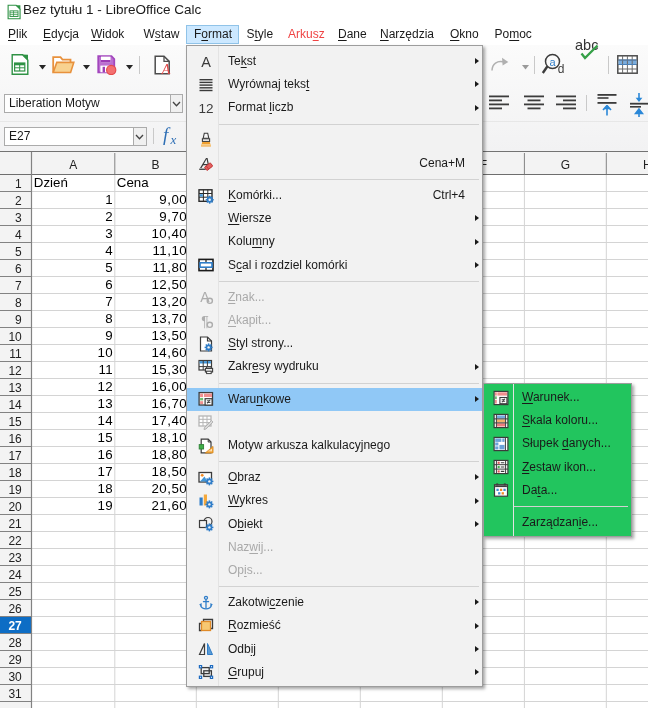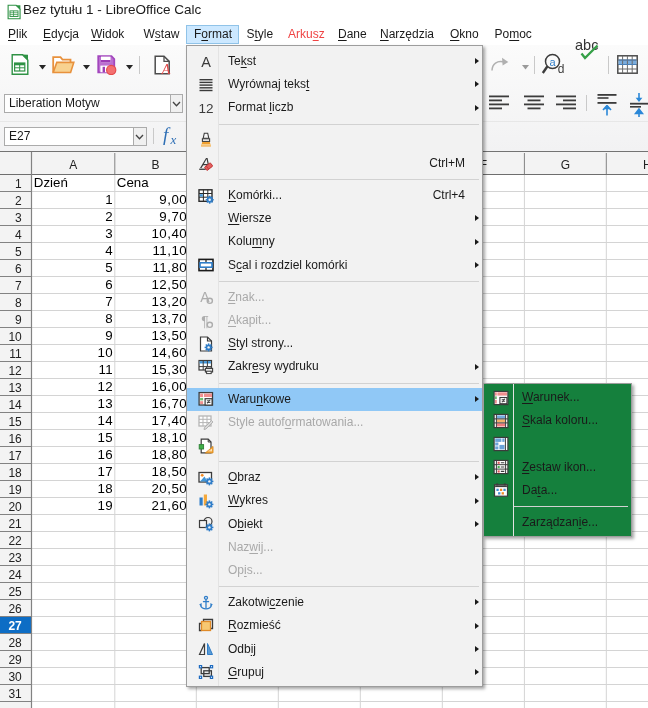--- a/index.html
+++ b/index.html
@@ -398,21 +398,21 @@
       <div style="position:absolute;left:11px;top:109.4px;width:16px;height:16px">
         <svg width="16" height="16" viewBox="0 0 16 16">
           <text x="7.5" y="12.8" font-family="Liberation Sans" font-size="14.5" font-style="italic" fill="#3b3b3b" text-anchor="middle">A</text>
           <rect x="1.2" y="13.6" width="6.5" height="1.3" fill="#3b3b3b"></rect>
           <g transform="rotate(-38 10.5 11.5)">
             <rect x="6.8" y="9.6" width="7.4" height="4.2" rx="0.6" fill="#e25e5e" stroke="#c03434" stroke-width="0.9"></rect>
             <line x1="9" y1="9.8" x2="9" y2="13.6" stroke="#c03434" stroke-width="0.8"></line>
           </g>
         </svg>
       </div>
-      <div style="position:absolute;right:17px;top:105.8px;height:23.2px;line-height:23.2px;font-size:12px;color:#1a1a1a">Ctrl+M</div>
+      <div style="position:absolute;right:17px;top:105.8px;height:23.2px;line-height:23.2px;font-size:12px;color:#1a1a1a">Cena+M</div>
       <div style="position:absolute;left:32px;right:3px;top:133.0px;height:1px;background:#d2d2d2"></div>
       <div style="position:absolute;left:11px;top:141.6px;width:16px;height:16px">
         <svg width="16" height="16" viewBox="0 0 16 16">
           <rect x="1" y="1.8" width="13" height="11.5" fill="#fff" stroke="#2b2b2b" stroke-width="1.4"></rect>
           <path d="M1 5.5 H14 M1 9.2 H14 M5.4 1.8 V13.3 M9.8 1.8 V13.3" stroke="#2b2b2b" stroke-width="1"></path>
           <rect x="1.8" y="6.2" width="3" height="2.4" fill="#4296d8"></rect>
           <g>
             <line x1="14.00" y1="11.70" x2="15.70" y2="11.70" stroke="#2f7dc8" stroke-width="1.5"></line>
             <line x1="13.33" y1="13.33" x2="14.53" y2="14.53" stroke="#2f7dc8" stroke-width="1.5"></line>
             <line x1="11.70" y1="14.00" x2="11.70" y2="15.70" stroke="#2f7dc8" stroke-width="1.5"></line>
@@ -502,30 +502,30 @@
       </div>
       <div style="position:absolute;left:41px;top:341.6px;height:23.2px;line-height:23.2px;font-size:12px;color:#1a1a1a;white-space:nowrap">Waru<u>n</u>kowe</div>
       <div style="position:absolute;right:3px;top:349.7px;width:0;height:0;border-left:4.5px solid #1a1a1a;border-top:3.5px solid transparent;border-bottom:3.5px solid transparent"></div>
       <div style="position:absolute;left:11px;top:368.4px;width:16px;height:16px">
         <svg width="16" height="16" viewBox="0 0 16 16">
           <rect x="1" y="2" width="12" height="10" fill="#fff" stroke="#b5b5b5" stroke-width="1.3"></rect>
           <path d="M1 5.3 H13 M1 8.6 H13 M5 2 V12 M9 2 V12" stroke="#b5b5b5" stroke-width="1"></path>
           <path d="M13.5 6.5 L15 8 L8 15 L6 15.5 L6.5 13.5 Z" fill="#d9d9d9" stroke="#a8a8a8" stroke-width="0.8"></path>
         </svg>
       </div>
-      <div style="position:absolute;left:41px;top:364.8px;height:23.2px;line-height:23.2px;font-size:12px;color:#a9a9a9;white-space:nowrap">Style autof<u>o</u>rmatowania...</div>
       <div style="position:absolute;left:11px;top:391.6px;width:16px;height:16px">
         <svg width="16" height="16" viewBox="0 0 16 16">
           <path d="M3.2 1.2 H10.2 L13 4 V14.8 H3.2 Z" fill="#fff" stroke="#3b3b3b" stroke-width="1.2"></path>
           <path d="M10.2 1.2 V4 H13" fill="none" stroke="#3b3b3b" stroke-width="1"></path>
           <rect x="1.2" y="6.6" width="4.4" height="4.4" fill="#3fae49" stroke="#2c8034" stroke-width="0.9"></rect>
           <path d="M7.4 14.9 L15 14.9 L15 8.4 Z" fill="#f5a93c" stroke="#d88a1f" stroke-width="0.9"></path>
           <path d="M12.1 13.3 L12.1 12.1 M13.3 13.3 L13.3 11 M10.9 13.3 L10.9 12.7" stroke="#fff" stroke-width="0.8"></path>
         </svg>
       </div>
+      <div style="position:absolute;left:41px;top:388.0px;height:23.2px;line-height:23.2px;font-size:12px;color:#1a1a1a;white-space:nowrap">Motyw arkusza kalkulacyjnego</div>
       <div style="position:absolute;left:32px;right:3px;top:415.2px;height:1px;background:#d2d2d2"></div>
       <div style="position:absolute;left:11px;top:423.8px;width:16px;height:16px">
         <svg width="16" height="16" viewBox="0 0 16 16">
           <rect x="1" y="2.5" width="12.5" height="9.5" fill="#fff" stroke="#3b3b3b" stroke-width="1.3"></rect>
           <circle cx="4.2" cy="5.3" r="1.4" fill="#f08a24"></circle>
           <path d="M2 11.5 L6.5 6.5 L9.5 11.5 Z" fill="#4296d8"></path>
           <g>
             <line x1="13.70" y1="11.40" x2="15.40" y2="11.40" stroke="#2f7dc8" stroke-width="1.5"></line>
             <line x1="13.03" y1="13.03" x2="14.23" y2="14.23" stroke="#2f7dc8" stroke-width="1.5"></line>
             <line x1="11.40" y1="13.70" x2="11.40" y2="15.40" stroke="#2f7dc8" stroke-width="1.5"></line>
@@ -629,21 +629,21 @@
             <rect x="2" y="2.2" width="1" height="1"></rect>
             <rect x="13" y="2.2" width="1" height="1"></rect>
             <rect x="2" y="12.8" width="1" height="1"></rect>
             <rect x="13" y="12.8" width="1" height="1"></rect>
           </g>
         </svg>
       </div>
       <div style="position:absolute;left:41px;top:614.8px;height:23.2px;line-height:23.2px;font-size:12px;color:#1a1a1a;white-space:nowrap"><u>G</u>rupuj</div>
       <div style="position:absolute;right:3px;top:622.9px;width:0;height:0;border-left:4.5px solid #1a1a1a;border-top:3.5px solid transparent;border-bottom:3.5px solid transparent"></div>
     </div>
-  <div style="position:absolute;left:483px;top:383px;width:149px;height:154.2px;background:#15803d;border:1px solid #9d9d9d;box-shadow:2px 2px 3px rgba(0,0,0,0.35);box-sizing:border-box">
+  <div style="position:absolute;left:483px;top:383px;width:149px;height:154.2px;background:#22c55e;border:1px solid #9d9d9d;box-shadow:2px 2px 3px rgba(0,0,0,0.35);box-sizing:border-box">
       <div style="position:absolute;left:28.5px;top:0;width:1px;height:100%;background:#e3e3e3"></div>
       <div style="position:absolute;left:9px;top:5.6px;width:16px;height:16px">
         <svg width="16" height="16" viewBox="0 0 16 16">
           <rect x="1.1" y="1.4" width="13.8" height="13.2" fill="#fff" stroke="#3c3c3c" stroke-width="1.2"></rect>
           <rect x="4.4" y="2.3" width="9.6" height="3.3" fill="#f08f8f"></rect>
           <rect x="2" y="2.3" width="1.8" height="3.3" fill="#f08f8f"></rect>
           <rect x="2" y="6.4" width="1.8" height="2.7" fill="#6fbe6f"></rect>
           <rect x="2" y="9.9" width="1.8" height="3.6" fill="#f08f8f"></rect>
           <rect x="6.9" y="7.5" width="7" height="6.2" fill="#fff" stroke="#3c3c3c" stroke-width="1.1"></rect>
           <path d="M8.7 11.3 H12.1 M8.7 9.7 H12.1 M11.5 8.6 L9.3 12.4" stroke="#3c3c3c" stroke-width="0.9" fill="none"></path>
@@ -664,20 +664,21 @@
         <svg width="16" height="16" viewBox="0 0 16 16">
           <rect x="1.1" y="1.4" width="13.8" height="13.2" fill="#fff" stroke="#3c3c3c" stroke-width="1.2"></rect>
           <rect x="2.2" y="2.4" width="6.2" height="3.5" fill="#6aa2d8"></rect>
           <rect x="9.3" y="2.4" width="2.2" height="3.5" fill="#6aa2d8"></rect>
           <rect x="2.2" y="6.5" width="3.2" height="3" fill="#6aa2d8"></rect>
           <rect x="6.4" y="8.9" width="5.1" height="4.5" fill="#6aa2d8"></rect>
           <rect x="2.2" y="10.4" width="3.2" height="3" fill="#6aa2d8"></rect>
           <path d="M12.4 1.4 V14.6" stroke="#3c3c3c" stroke-width="1"></path>
         </svg>
       </div>
+      <div style="position:absolute;left:38px;top:48.4px;height:23.2px;line-height:23.2px;font-size:12px;color:#1a1a1a;white-space:nowrap">Słupek <u>d</u>anych...</div>
       <div style="position:absolute;left:9px;top:75.2px;width:16px;height:16px">
         <svg width="16" height="16" viewBox="0 0 16 16">
           <rect x="1.1" y="1.4" width="13.8" height="13.2" fill="#fff" stroke="#3c3c3c" stroke-width="1.2"></rect>
           <path d="M1.1 5.7 H14.9 M1.1 10.1 H14.9 M3.4 1.4 V14.6 M12.6 1.4 V14.6" stroke="#3c3c3c" stroke-width="1"></path>
           <rect x="4.6" y="2.7" width="2.1" height="2.1" fill="#e05252"></rect>
           <rect x="4.6" y="7" width="2.1" height="2.1" fill="#43b04a"></rect>
           <rect x="4.6" y="11.4" width="2.1" height="2.1" fill="#e05252"></rect>
           <path d="M7.8 3.7 H11.3 M7.8 8 H11.3 M7.8 12.4 H11.3" stroke="#3c3c3c" stroke-width="1.1"></path>
         </svg>
       </div>

